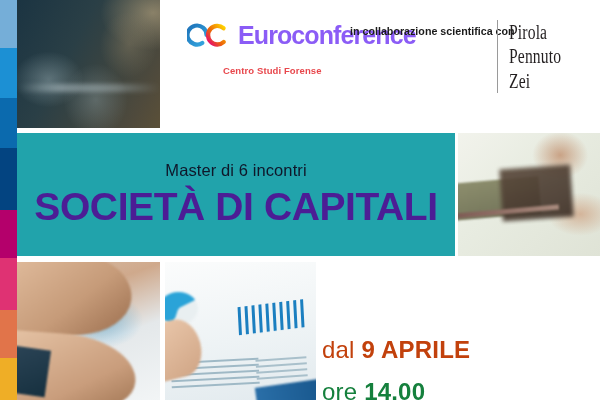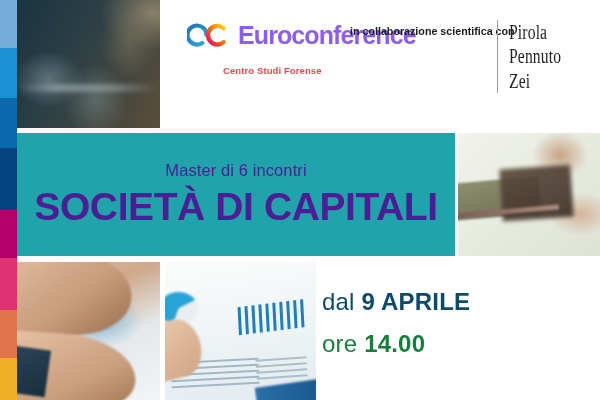--- a/index.html
+++ b/index.html
@@ -69,21 +69,21 @@
   }
 
   
   .banner {
     position: absolute; left: 17px; top: 133px; width: 438px; height: 123px;
     background: #21a3ab;
     display: flex; flex-direction: column;
     align-items: center; justify-content: center;
   }
   .banner-kicker {
-    color: #4c1d95; font-size: 16.5px; font-weight: 400;
+    color: #0f172a; font-size: 16.5px; font-weight: 400;
     letter-spacing: .1px; margin-bottom: 5px;
   }
   .banner-title {
     color: #4c1d95; font-size: 39px; font-weight: 700;
     letter-spacing: -0.4px; white-space: nowrap;
   }
 
   
   .photo-right {
     position: absolute; left: 458px; top: 133px; width: 142px; height: 123px;
@@ -269,17 +269,17 @@
     <span class="zig"></span>
     <span class="pie"></span>
     <span class="bars"></span>
     <span class="lines1"></span>
     <span class="lines2"></span>
     <span class="finger"></span>
     <span class="tabedge"></span>
   </div>
 
   <div class="dates">
-    <div class="date-line" style="color: #0c4a6e;"><span>dal </span><b>9 APRILE</b></div>
+    <div class="date-line" style="color: #c2410c; margin-top: 48px;"><span>dal </span><b>9 APRILE</b></div>
     <div class="date-line" style="color: #15803d;"><span>ore </span><b>14.00</b></div>
   </div>
 
 </div>
 
 </body></html>

